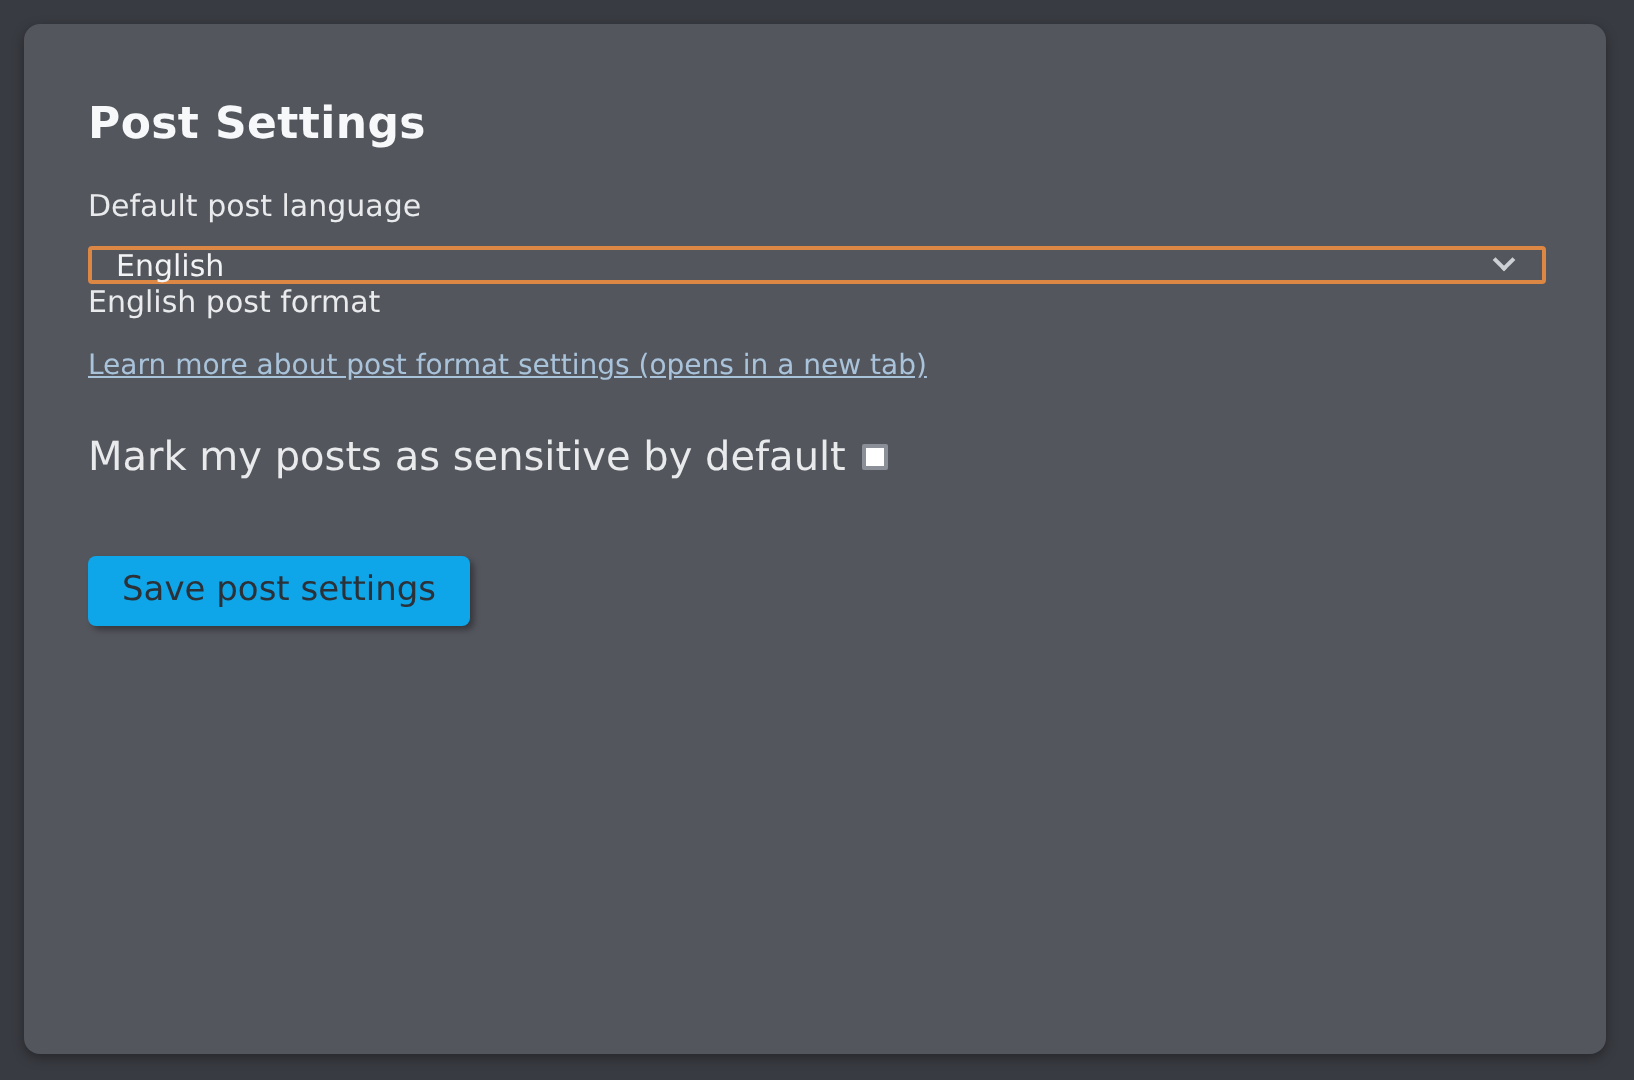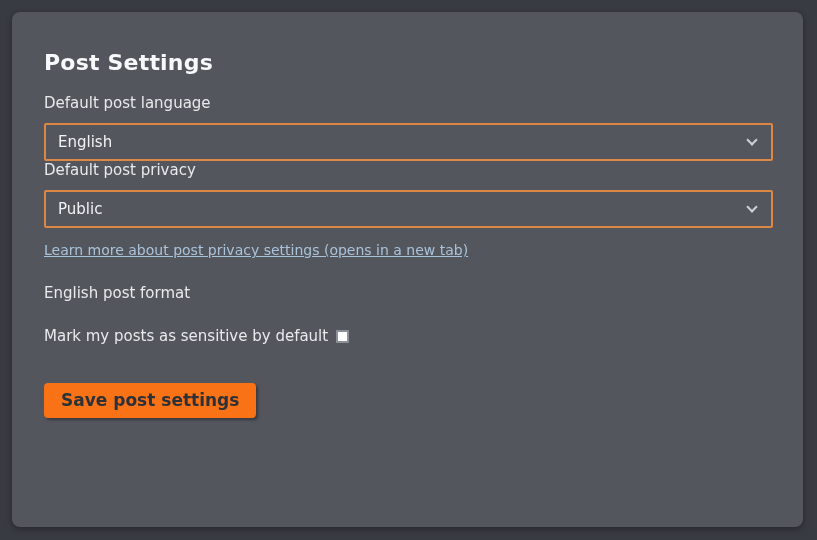--- a/index.html
+++ b/index.html
@@ -31,21 +31,21 @@
     letter-spacing: 0.2px;
   }
   .field { }
   .field.has-link { margin-bottom: 25px; }
   .field-label {
     font-size: 15px;
     color: #e8eaec;
     margin-bottom: 11px;
   }
   .select {
-    height: 38px;
+    height: 19px;
     width: 729px;
     border: 2px solid #dd8745;
     border-radius: 2px;
     background: #54565e;
     display: flex;
     align-items: center;
     justify-content: space-between;
     padding: 0 15px 0 12px;
     cursor: pointer;
   }
@@ -65,77 +65,70 @@
   .link {
     font-size: 14px;
     color: #a9c3da;
     text-decoration: underline;
     cursor: pointer;
   }
   .checkbox-row {
     margin-top: 2px;
     display: flex;
     align-items: center;
-    font-size: 15px;
+    font-size: 20px;
     color: #e8eaec;
     cursor: default;
   }
   .checkbox {
     display: inline-block;
     width: 13px;
     height: 13px;
     margin-left: 8px;
     background: #ffffff;
     border: 2px solid #8b9098;
     border-radius: 1px;
     cursor: pointer;
   }
   .save-button {
     margin-top: 38px;
     display: inline-block;
-    background: #f97316;
+    background: #0ea5e9;
     color: #2c3137;
     border: none;
     border-radius: 4px;
     padding: 7px 17px 8px 17px;
     font-family: inherit;
     font-size: 17px;
-    font-weight: bold;
+    font-weight: normal;
     cursor: pointer;
     box-shadow: 2px 2px 3px rgba(0,0,0,0.35);
   }
 </style>
 </head>
 <body>
 
 <div class="panel">
 
   <h1 class="title">Post Settings</h1>
 
   <div class="field">
     <div class="field-label">Default post language</div>
     <div class="select">
       <span class="select-value">English</span>
       <span class="chevron"></span>
     </div>
   </div>
 
-  <div class="field has-link">
-    <div class="field-label">Default post privacy</div>
-    <div class="select">
-      <span class="select-value">Public</span>
-      <span class="chevron"></span>
-    </div>
-    <div class="link-row">
-      <a class="link" href="#">Learn more about post privacy settings (opens in a new tab)</a>
-    </div>
-  </div>
 
   <div class="field has-link">
     <div class="field-label">English post format</div>
+    <div class="link-row">
+      <a class="link" href="#">Learn more about post format settings (opens in a new tab)</a>
+    </div>
   </div>
 
   <div class="checkbox-row">
     <span>Mark my posts as sensitive by default</span>
     <span class="checkbox"></span>
   </div>
 
   <button class="save-button">Save post settings</button>
 
 </div>

